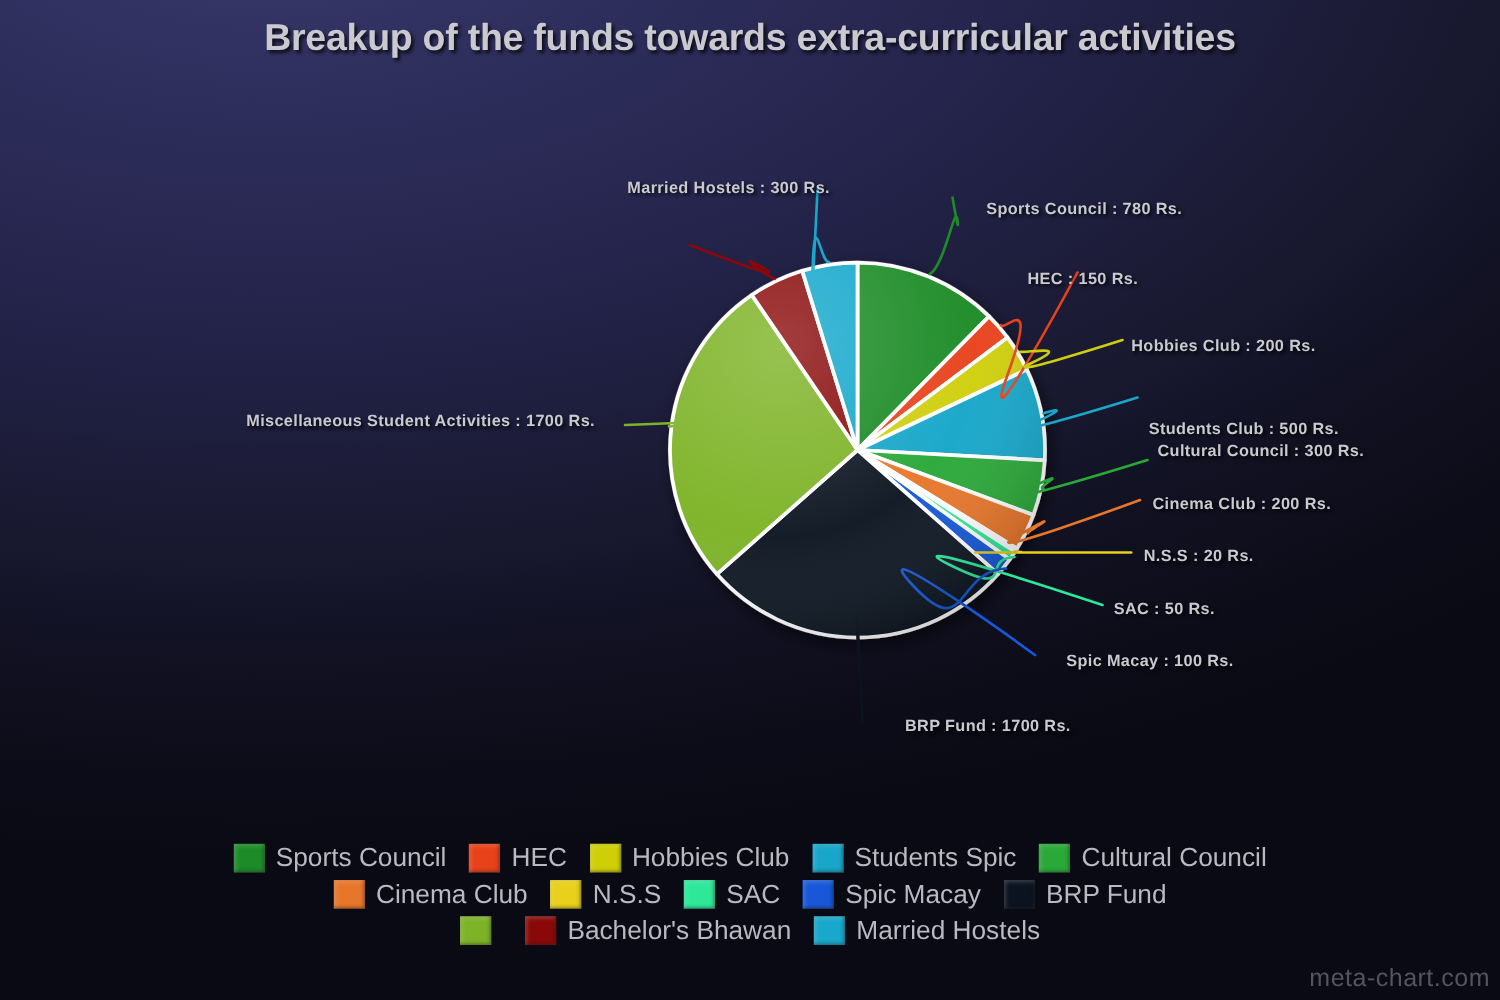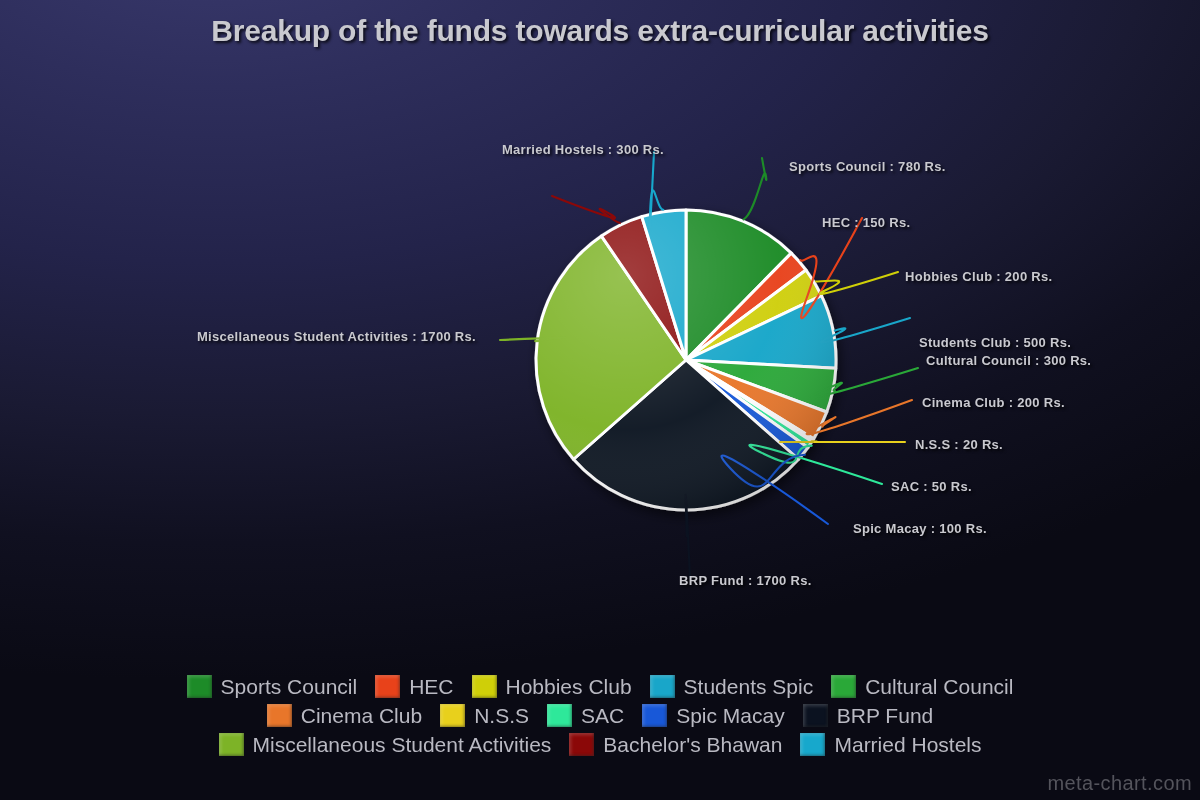--- a/index.html
+++ b/index.html
@@ -166,21 +166,21 @@
 
   <div class="callout right" style="left:789px; top:159px;">Sports Council : 780 Rs.</div>
   <div class="callout right" style="left:822px; top:215px;">HEC : 150 Rs.</div>
   <div class="callout right" style="left:905px; top:269px;">Hobbies Club : 200 Rs.</div>
   <div class="callout right" style="left:919px; top:311px;margin-top:24px;">Students Club : 500 Rs.</div>
   <div class="callout right" style="left:926px; top:353px;">Cultural Council : 300 Rs.</div>
   <div class="callout right" style="left:922px; top:395px;">Cinema Club : 200 Rs.</div>
   <div class="callout right" style="left:915px; top:437px;">N.S.S : 20 Rs.</div>
   <div class="callout right" style="left:891px; top:479px;">SAC : 50 Rs.</div>
   <div class="callout right" style="left:853px; top:521px;">Spic Macay : 100 Rs.</div>
-  <div class="callout right" style="left:679px; top:573px;">BRP Fund : 1700 Rs.</div>
+  <div class="callout right" style="left:724px; top:573px;">BRP Fund : 1700 Rs.</div>
   <div class="callout left" style="right:724px; top:329px;">Miscellaneous Student Activities : 1700 Rs.</div>
   <div class="callout left" style="right:536px; top:142px;">Married Hostels : 300 Rs.</div>
 
   <div id="legend">
       <div class="legend-row">
         <div class="legend-item">
           <span class="swatch" style="background: rgb(29, 139, 40);"></span>
           <span class="legend-label">Sports Council</span>
         </div>
         <div class="legend-item">
@@ -218,21 +218,20 @@
           <span class="legend-label">Spic Macay</span>
         </div>
         <div class="legend-item">
           <span class="swatch" style="background: rgb(11, 18, 32);"></span>
           <span class="legend-label">BRP Fund</span>
         </div>
       </div>
       <div class="legend-row">
         <div class="legend-item">
           <span class="swatch" style="background: rgb(125, 179, 39);"></span>
-          <span class="legend-label">Miscellaneous Student Activities</span>
         </div>
         <div class="legend-item">
           <span class="swatch" style="background: rgb(139, 8, 8);"></span>
           <span class="legend-label">Bachelor's Bhawan</span>
         </div>
         <div class="legend-item">
           <span class="swatch" style="background: rgb(23, 168, 204);"></span>
           <span class="legend-label">Married Hostels</span>
         </div>
       </div>

